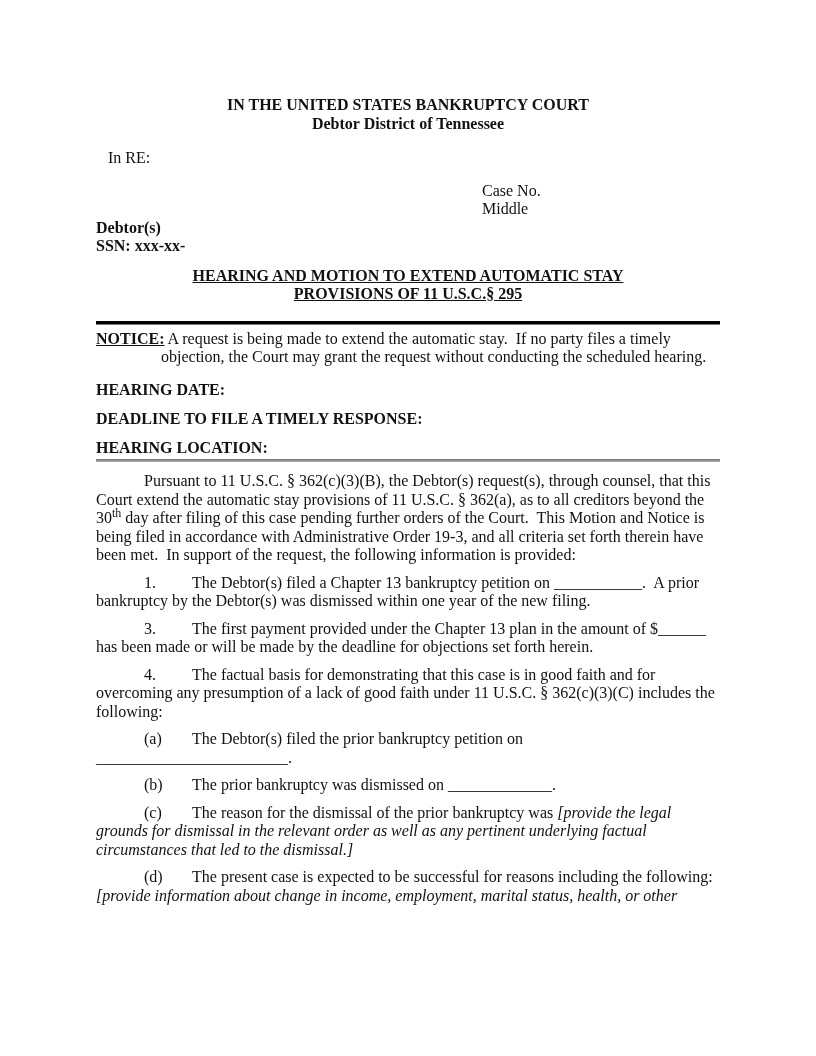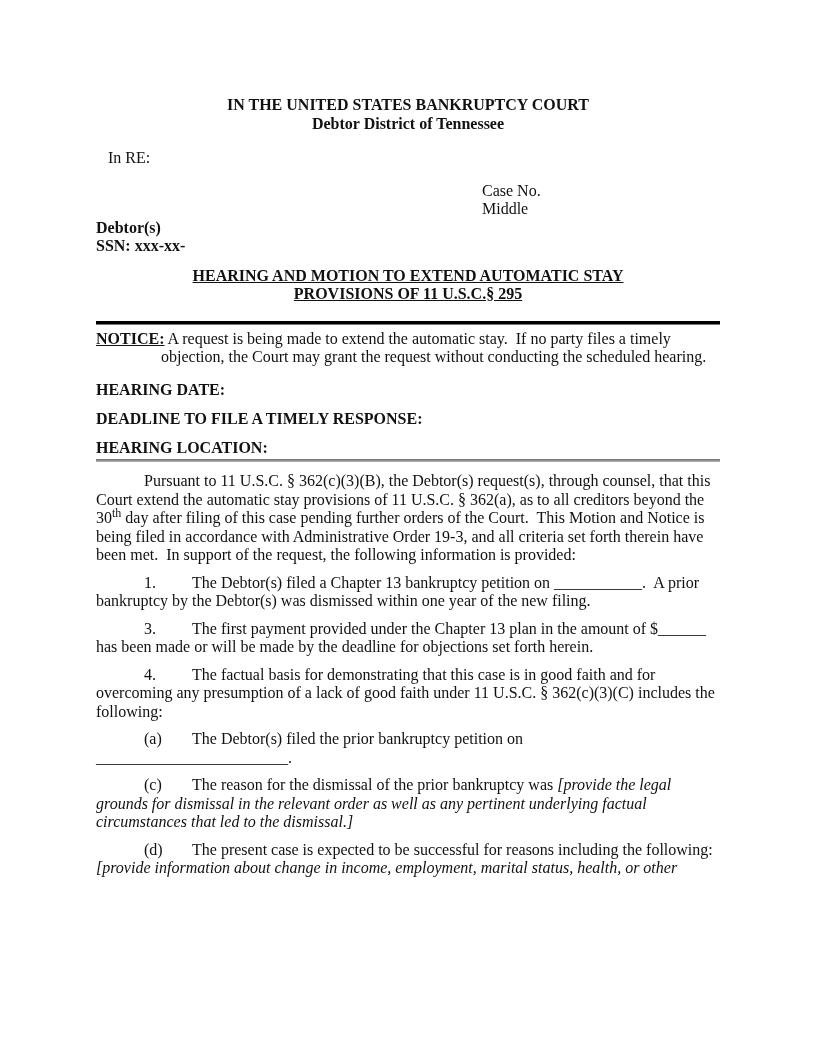--- a/index.html
+++ b/index.html
@@ -84,18 +84,19 @@
 
   <p class="body-para"><span class="tab"></span><span class="num">1.</span><span><span>The Debtor(s) filed a Chapter 13 bankruptcy petition on ___________.&nbsp; A prior bankruptcy by the Debtor(s) was dismissed within one year of the new filing.</span></span></p>
 
 
   <p class="body-para"><span class="tab"></span><span class="num">3.</span><span><span>The first payment provided under the Chapter 13 plan in the amount of $______ has been made or will be made by the deadline for objections set forth herein.</span></span></p>
 
   <p class="body-para"><span class="tab"></span><span class="num">4.</span><span><span>The factual basis for demonstrating that this case is in good faith and for overcoming any presumption of a lack of good faith under 11 U.S.C. § 362(c)(3)(C) includes the following:</span></span></p>
 
   <p class="body-para"><span class="tab"></span><span class="num">(a)</span><span><span>The Debtor(s) filed the prior bankruptcy petition on ________________________.</span></span></p>
 
+  <p class="body-para"><span class="tab"></span><span class="num">(b)</span><span><span>The prior bankruptcy was dismissed on _____________.</span></span></p>
 
   <p class="body-para"><span class="tab"></span><span class="num">(c)</span><span><span>The reason for the dismissal of the prior bankruptcy was </span><span class="run-i">[provide the legal grounds for dismissal in the relevant order as well as any pertinent underlying factual circumstances that led to the dismissal.]</span></span></p>
 
   <p class="body-para"><span class="tab"></span><span class="num">(d)</span><span><span>The present case is expected to be successful for reasons including the following: </span><span class="run-i">[provide information about change in income, employment, marital status, health, or other</span></span></p>
 
 </div>
 
 </body></html>

